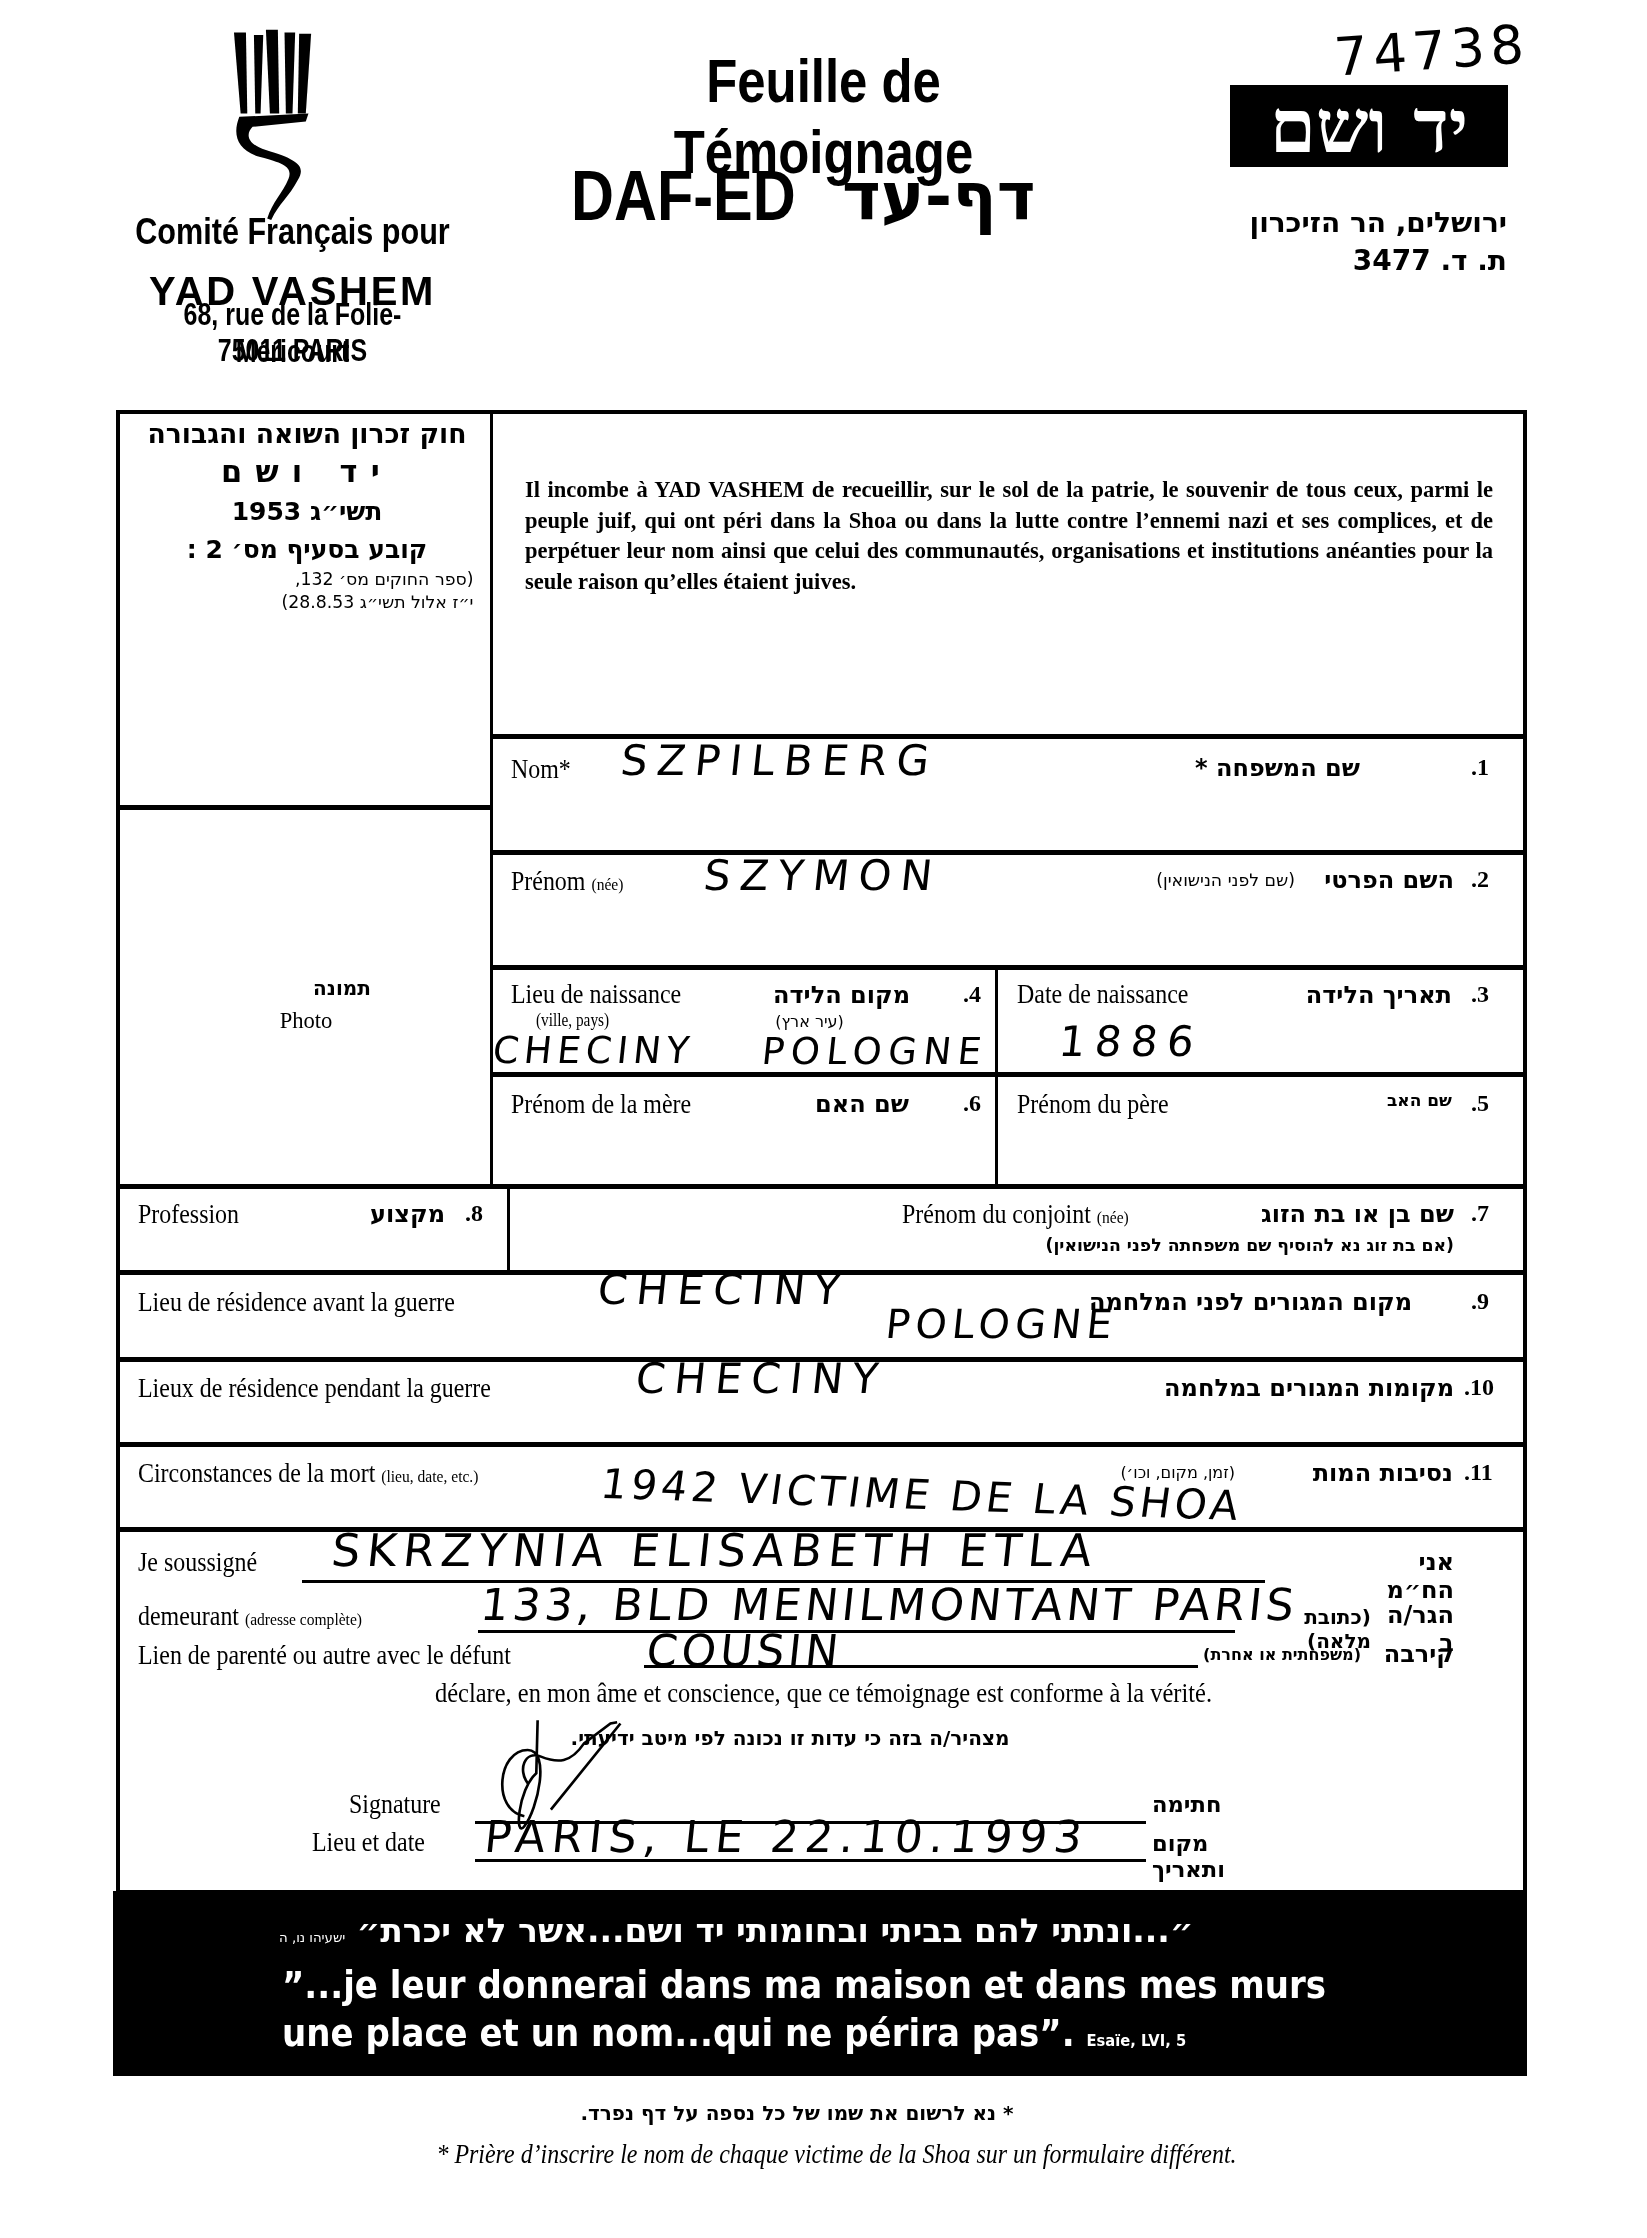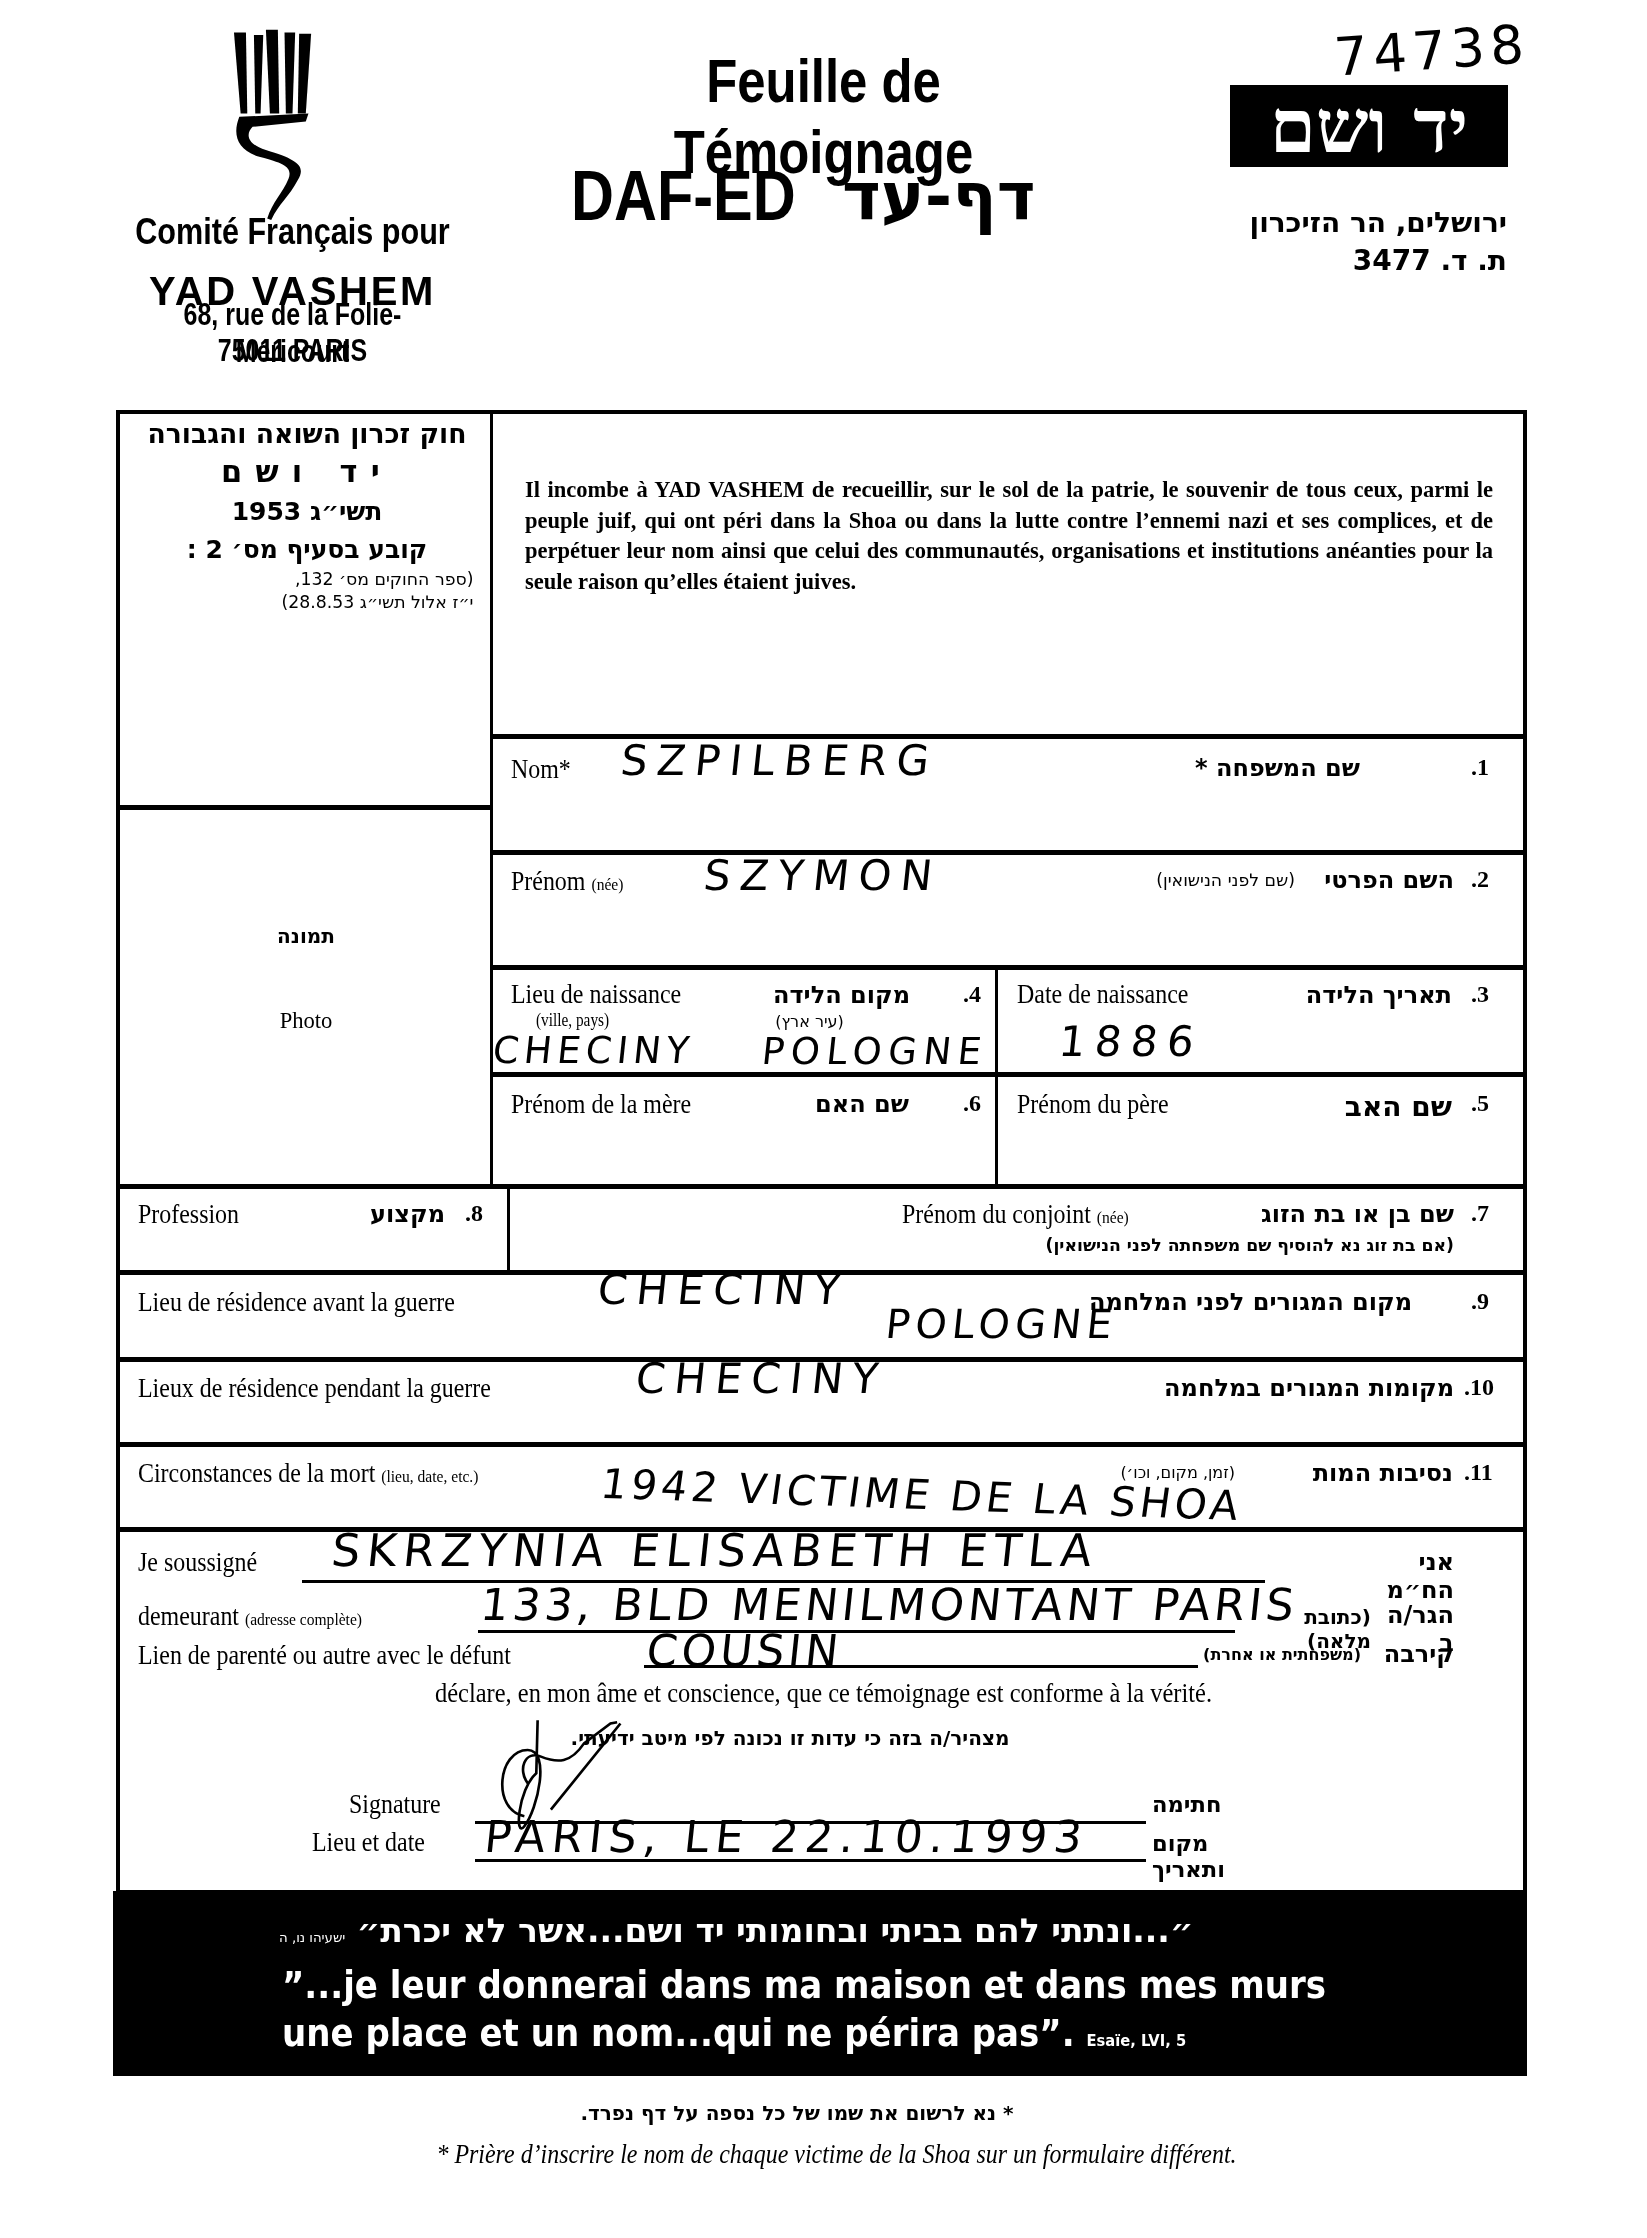--- a/index.html
+++ b/index.html
@@ -38,21 +38,21 @@
   .law-he .l3 { font-size:25px; line-height:39px; }
   .law-he .l4 { font-size:25px; line-height:37px; }
   .law-he .body { font-size:17.6px; line-height:25px; text-align:justify; text-align-last:justify; padding:0 14.6px; }
   .law-he .foot { font-size:17.3px; line-height:22.6px; text-align:right; padding:0 14.6px; font-weight:normal; }
 
   .law-fr { left:511px; top:443px; width:996px; text-align:center; font-weight:bold; }
   .law-fr .t1 { font-size:24px; line-height:30.5px; transform:scaleX(0.86); display:inline-block; transform-origin:center; white-space:nowrap; }
   .law-fr .t2 { font-size:24px; line-height:30.5px; transform:scaleX(0.86); display:inline-block; }
   .law-fr .txt { text-align:justify; font-size:23px; line-height:30.5px; margin-top:32px; padding:0 4px; transform:scaleX(0.98); }
 
-  .photo-he { left:120px; top:924px; width:372px; text-align:center; font-size:20px; }
+  .photo-he { left:120px; top:976px; width:372px; text-align:center; font-size:20px;padding-left:36px; }
   .photo-fr { left:120px; top:1008px; width:372px; text-align:center; font-size:22.6px; }
 
   
   .lbl { font-size:26.6px; white-space:nowrap; transform:scaleX(0.9); transform-origin:left top; }
   .lbl small { font-size:17.3px; }
   .num-he { font-size:24px; white-space:nowrap; }
   .val { font-size:42px; white-space:nowrap; }
 
   .banner { left:113px; top:1891px; width:1414px; height:185px; background:#000; color:#fff; }
   .banner-fr { left:282px; top:1962px; font-family:"DejaVu Sans", sans-serif; font-weight:bold; font-size:37px; line-height:48px; color:#fff; transform:scaleX(0.92); transform-origin:left top; white-space:nowrap; }
@@ -149,21 +149,21 @@
 <div class="abs he" style="left:1261px; top:981px; width:191px; font-size:24px; text-align:right;">תאריך הלידה</div>
 <div class="abs num-he" style="left:1471px; top:981px; font-weight:bold;">.3</div>
 <div class="abs hand val" style="left:1059px; top:1017px;">1886</div>
 
 <div class="abs lbl" style="left:511px; top:1089px;">Prénom de la mère</div>
 <div class="abs he" style="left:763px; top:1090px; width:146px; font-size:24px; text-align:right;">שם האם</div>
 <div class="abs num-he" style="left:963px; top:1090px; font-weight:bold;">.6</div>
 <div class="abs" style="left:505px; top:1129px; width:485px; height:46px;"></div>
 
 <div class="abs lbl" style="left:1017px; top:1089px;">Prénom du père</div>
-<div class="abs he" style="left:1301px; top:1090px; width:151px; font-size:28px; text-align:right;">שם האב</div>
+<div class="abs he" style="left:1301px; top:1090px; width:151px; font-size:17px; text-align:right;">שם האב</div>
 <div class="abs num-he" style="left:1471px; top:1090px; font-weight:bold;">.5</div>
 <div class="abs" style="left:1006px; top:1129px; width:511px; height:46px;"></div>
 
 <div class="abs lbl" style="left:138px; top:1199px;">Profession</div>
 <div class="abs he" style="left:359px; top:1200px; width:86px; font-size:24px; text-align:right;">מקצוע</div>
 <div class="abs num-he" style="left:465px; top:1200px; font-weight:bold;">.8</div>
 <div class="abs" style="left:126px; top:1235px; width:372px; height:30px;"></div>
 
 <div class="abs lbl" style="left:902px; top:1199px;"><span>Prénom du conjoint</span> <small>(née)</small></div>
 <div class="abs he" style="left:1228px; top:1200px; width:226px; font-size:24px; text-align:right;">שם בן או בת הזוג</div>

